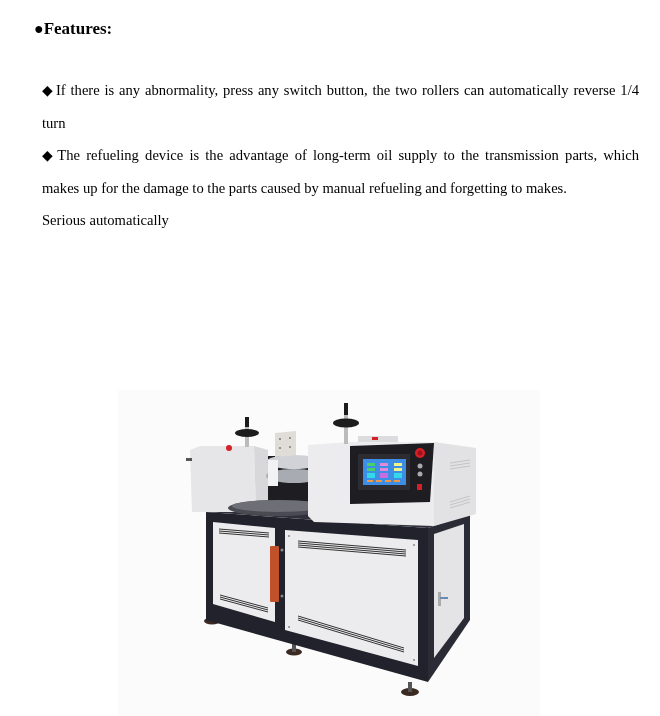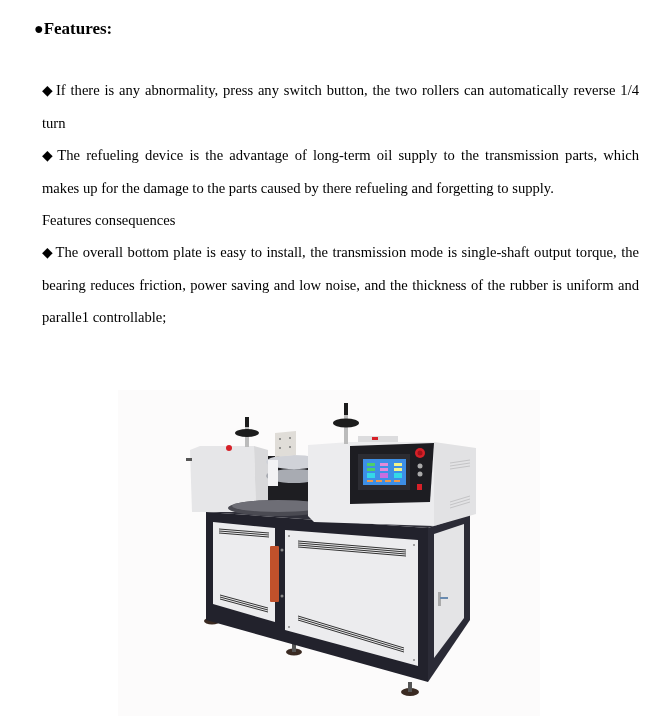--- a/index.html
+++ b/index.html
@@ -16,23 +16,22 @@
 </style>
 </head>
 <body>
 
 <div class="title">
   <span class="dot">●</span><span>Features:</span>
 </div>
 
 <div class="content">
   <p class="para"><span class="bullet">◆</span><span>If there is any abnormality, press any switch button, the two rollers can automatically reverse 1/4 turn</span></p>
-  <p class="para"><span class="bullet">◆</span><span>The refueling device is the advantage of long-term oil supply to the transmission parts, which makes up for the damage to the parts caused by there refueling and forgetting to supply.</span></p>
-  <p class="para"><span>Features consequences</span></p>
-  <p class="para"><span class="bullet">◆</span><span>The overall bottom plate is easy to install, the transmission mode is single-shaft output torque, the bearing reduces friction, power saving and low noise, and the thickness of the rubber is uniform and paralle1 controllable;</span></p>
+  <p class="para"><span class="bullet">◆</span><span>The refueling device is the advantage of long-term oil supply to the transmission parts, which makes up for the damage to the parts caused by manual refueling and forgetting to makes.</span></p>
+  <p class="para"><span>Serious automatically</span></p>
 </div>
 
 <div class="figure" title="Two-roll rubber mixing mill machine with touchscreen control panel">
   <svg viewBox="0 0 422 326" xmlns="http://www.w3.org/2000/svg">
 
     <g fill="#3a2a22">
       <ellipse cx="94" cy="231" rx="8" ry="3.5"></ellipse>
       <ellipse cx="176" cy="262" rx="8" ry="3.5"></ellipse>
       <ellipse cx="292" cy="302" rx="9" ry="4"></ellipse>
       <ellipse cx="336" cy="240" rx="6" ry="3"></ellipse>

